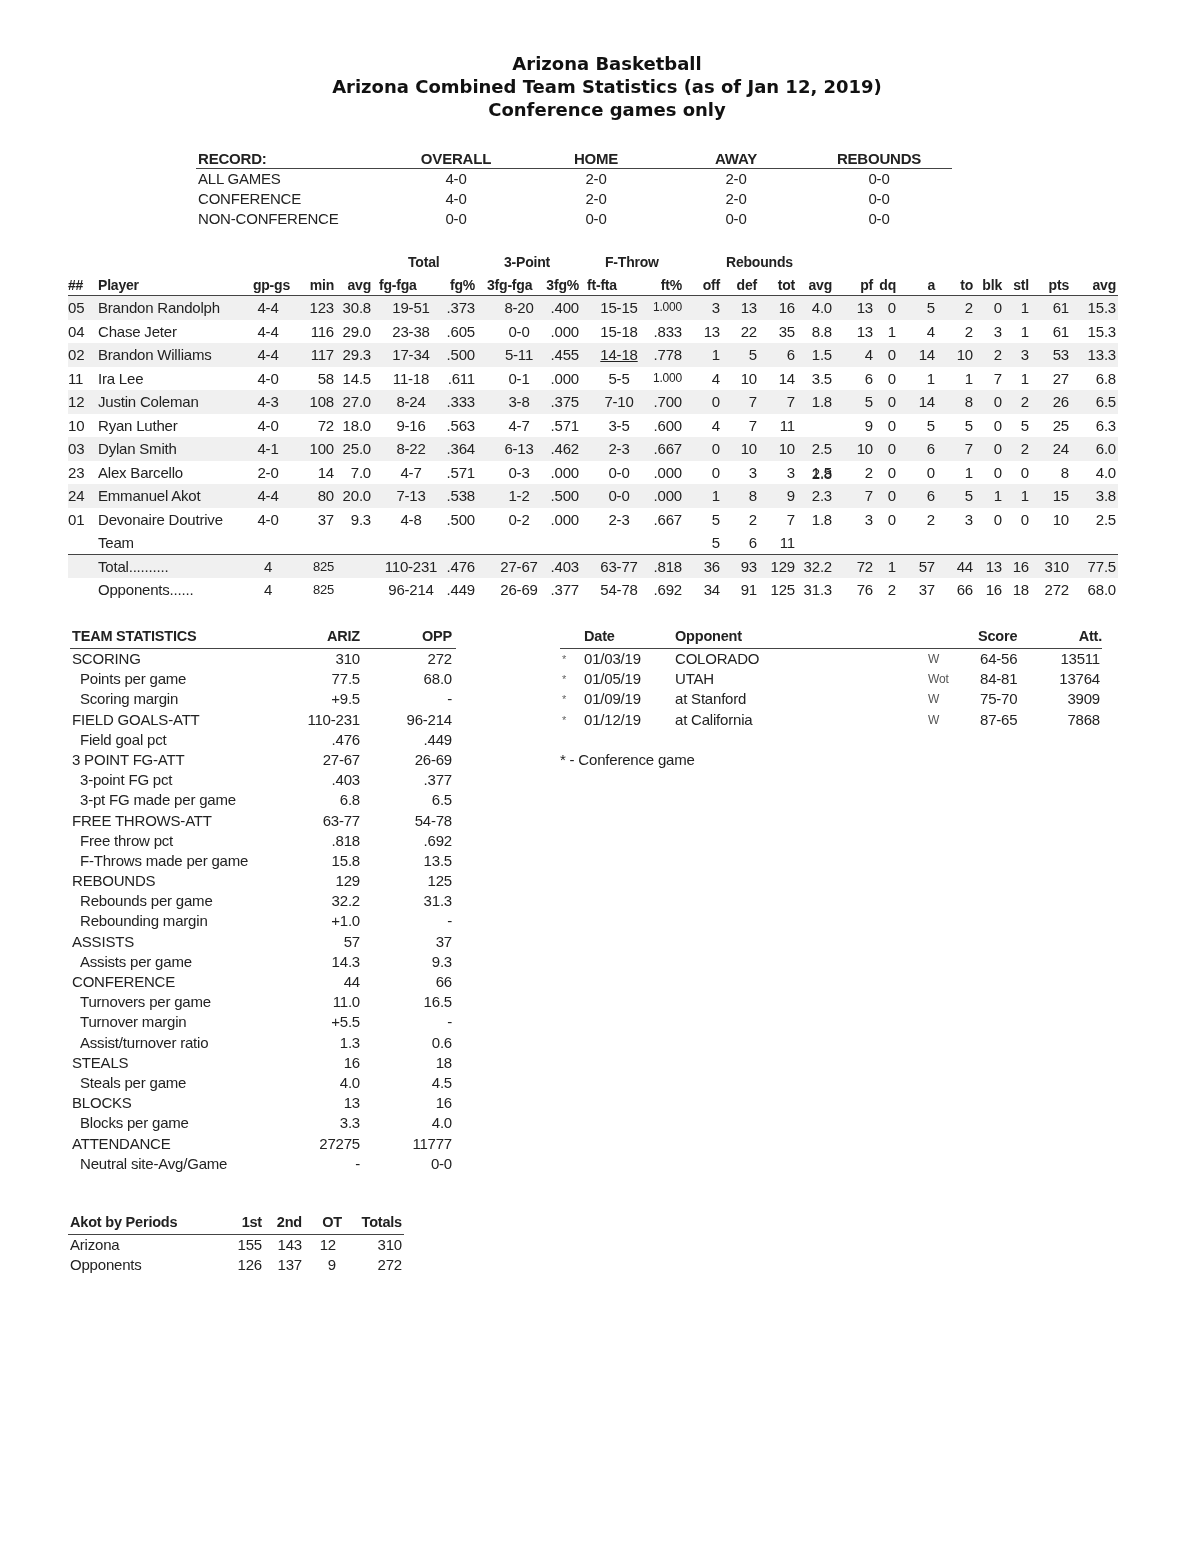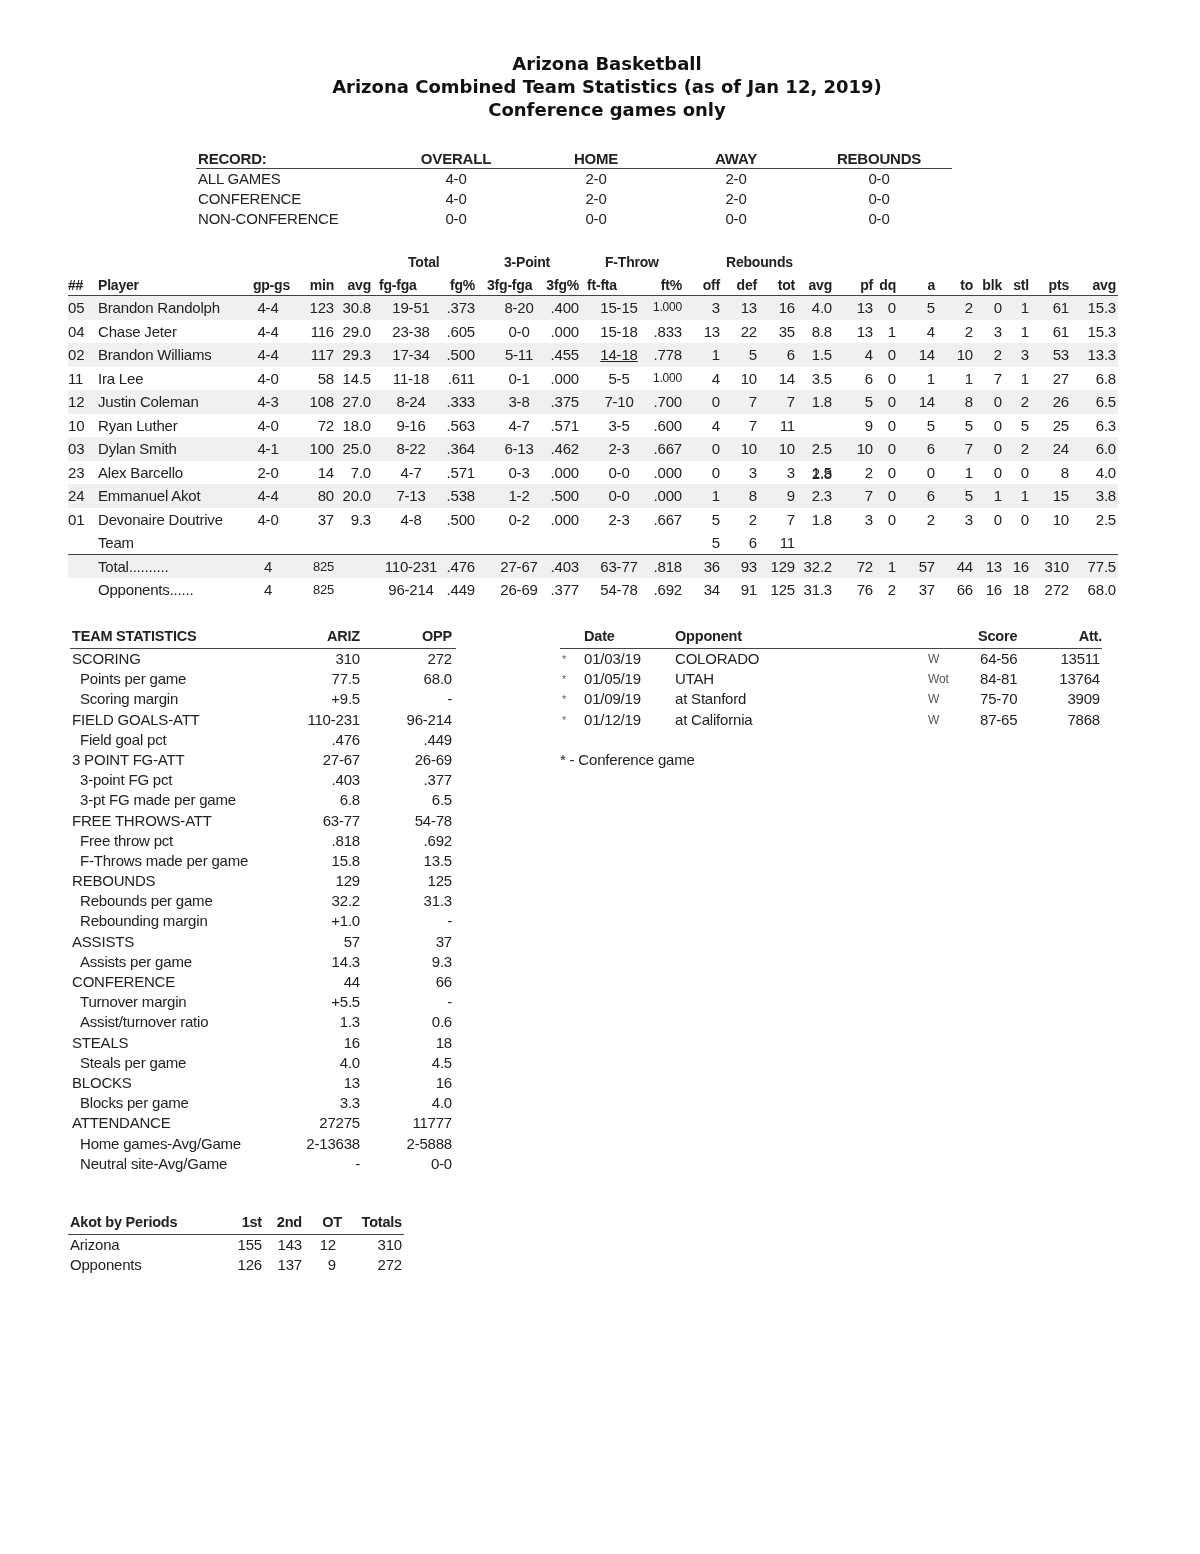--- a/index.html
+++ b/index.html
@@ -538,20 +538,25 @@
         <span class="lbl sub">Assists per game</span>
         <span class="v1">14.3</span>
         <span class="v2">9.3</span>
       </div>
       <div class="tr">
         <span class="lbl">CONFERENCE</span>
         <span class="v1">44</span>
         <span class="v2">66</span>
       </div>
       <div class="tr">
+        <span class="lbl sub">Turnovers per game</span>
+        <span class="v1">11.0</span>
+        <span class="v2">16.5</span>
+      </div>
+      <div class="tr">
         <span class="lbl sub">Turnover margin</span>
         <span class="v1">+5.5</span>
         <span class="v2">-</span>
       </div>
       <div class="tr">
         <span class="lbl sub">Assist/turnover ratio</span>
         <span class="v1">1.3</span>
         <span class="v2">0.6</span>
       </div>
       <div class="tr">
@@ -571,25 +576,20 @@
       </div>
       <div class="tr">
         <span class="lbl sub">Blocks per game</span>
         <span class="v1">3.3</span>
         <span class="v2">4.0</span>
       </div>
       <div class="tr">
         <span class="lbl">ATTENDANCE</span>
         <span class="v1">27275</span>
         <span class="v2">11777</span>
-      </div>
-      <div class="tr">
-        <span class="lbl sub">Home games-Avg/Game</span>
-        <span class="v1">2-13638</span>
-        <span class="v2">2-5888</span>
       </div>
       <div class="tr">
         <span class="lbl sub">Neutral site-Avg/Game</span>
         <span class="v1">-</span>
         <span class="v2">0-0</span>
       </div>
     </div>
 </div>
 
 <div class="sched cond">

